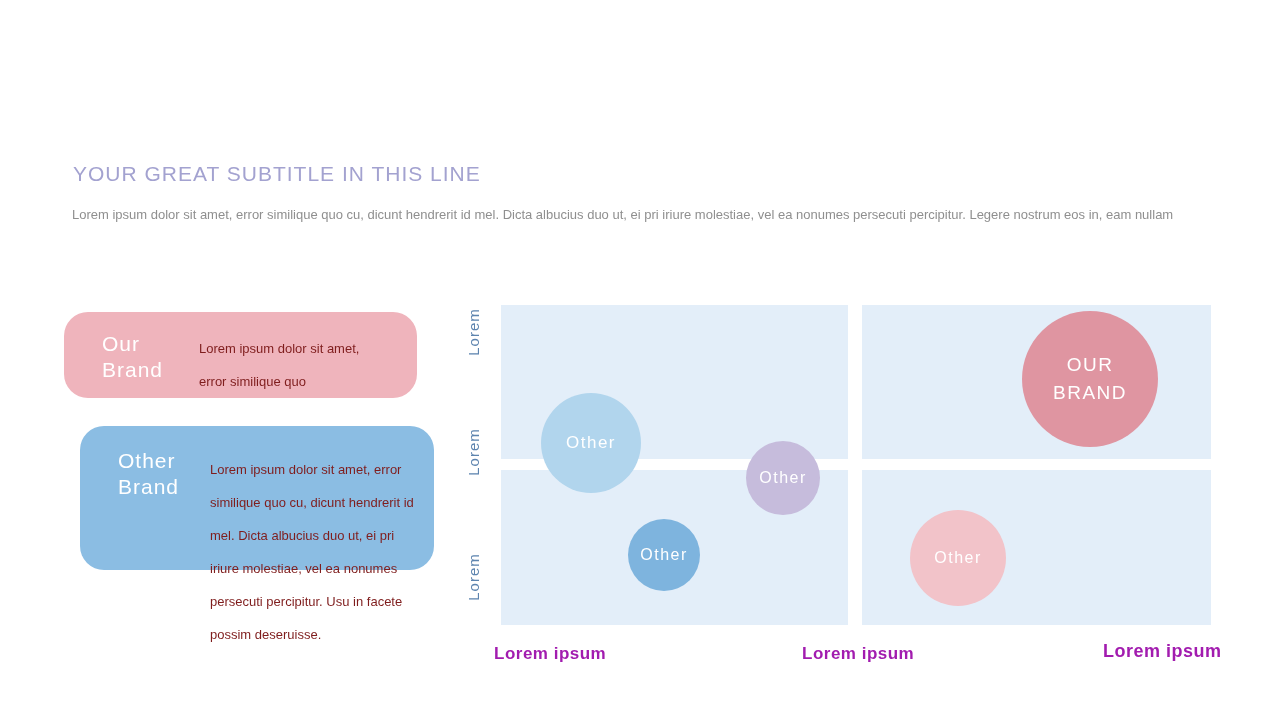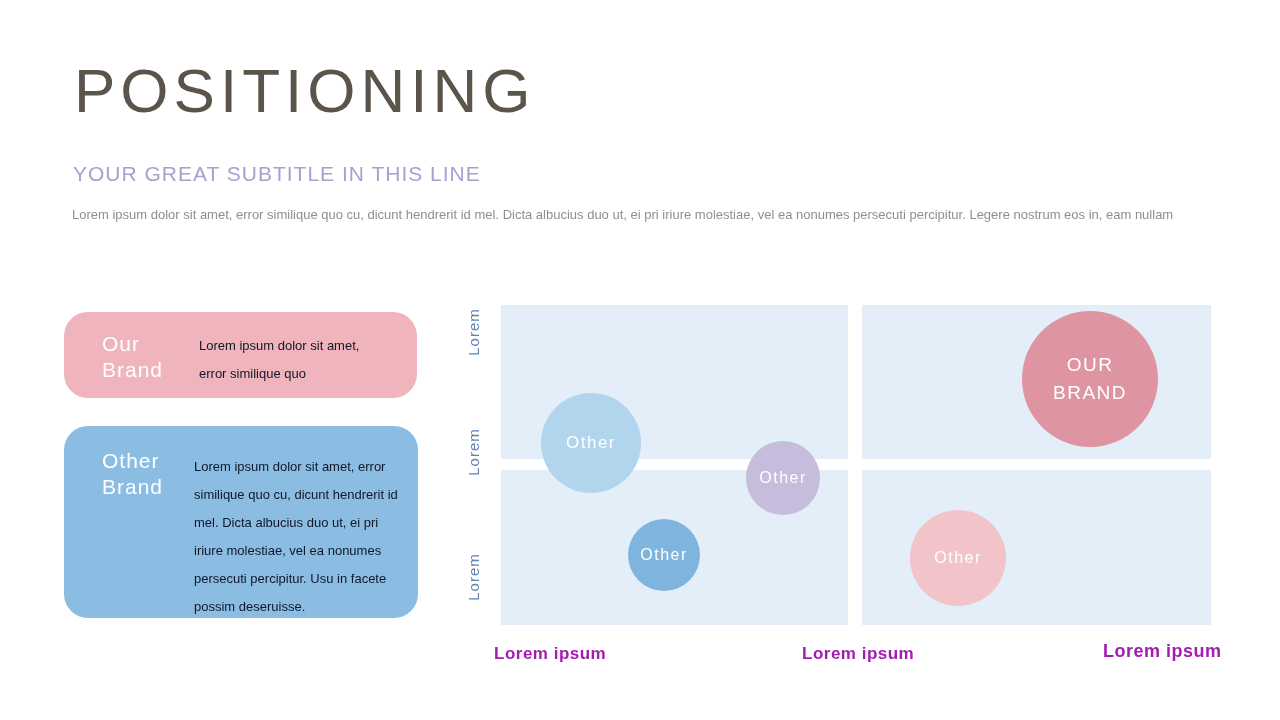--- a/index.html
+++ b/index.html
@@ -21,31 +21,31 @@
   }
   .body-text {
     position:absolute; left:72px; top:202px;
     font-size:13px; color:#8f8f8f; line-height:25px;
   }
   .body-line { white-space:nowrap; }
 
   
   .card { position:absolute; border-radius:24px; }
   .card-pink { left:64px; top:312px; width:353px; height:86px; background:#efb4bc; }
-  .card-blue { left:64px; top:426px; width:354px; height:192px; background:#8bbde3; }
+  .card-blue { left:80px; top:426px; width:354px; height:144px; background:#8bbde3; }
   .card-title {
     position:absolute; left:38px; color:#ffffff;
     font-size:21px; font-weight:300; letter-spacing:1px; line-height:26px;
     width:100px;
   }
   .card-pink .card-title { top:19px; }
   .card-blue .card-title { top:22px; }
   .card-text {
-    position:absolute; color:#0f172a;
-    font-size:13px; font-weight:300; line-height:28px;
+    position:absolute; color:#7f1d1d;
+    font-size:13px; font-weight:300; line-height:33px;
   }
   .card-pink .card-text { left:135px; top:20px; width:180px; }
   .card-blue .card-text { left:130px; top:27px; width:208px; }
 
   
   .quad { position:absolute; background:#e3eef9; }
   .quad-tl { left:501px; top:305px; width:347px; height:154px; }
   .quad-tr { left:862px; top:305px; width:349px; height:154px; }
   .quad-bl { left:501px; top:470px; width:347px; height:155px; }
   .quad-br { left:862px; top:470px; width:349px; height:155px; }
@@ -73,21 +73,20 @@
     display:flex; align-items:center; justify-content:center;
     color:#ffffff; font-weight:300; letter-spacing:1.5px; text-align:center;
   }
   .bubble span { display:block; max-width:86px; line-height:1.45; }
 </style>
 </head>
 <body>
 
 <div class="slide">
 
-  <h1 class="title">POSITIONING</h1>
   <h2 class="subtitle">YOUR GREAT SUBTITLE IN THIS LINE</h2>
 
   <div class="body-text">
     <div class="body-line">Lorem ipsum dolor sit amet, error similique quo cu, dicunt hendrerit id mel. Dicta albucius duo ut, ei pri iriure molestiae, vel ea nonumes persecuti percipitur. Legere nostrum eos in, eam nullam</div>
   </div>
 
   <div class="card card-pink">
     <div class="card-title">Our Brand</div>
     <div class="card-text">Lorem ipsum dolor sit amet, error similique quo</div>
   </div>

